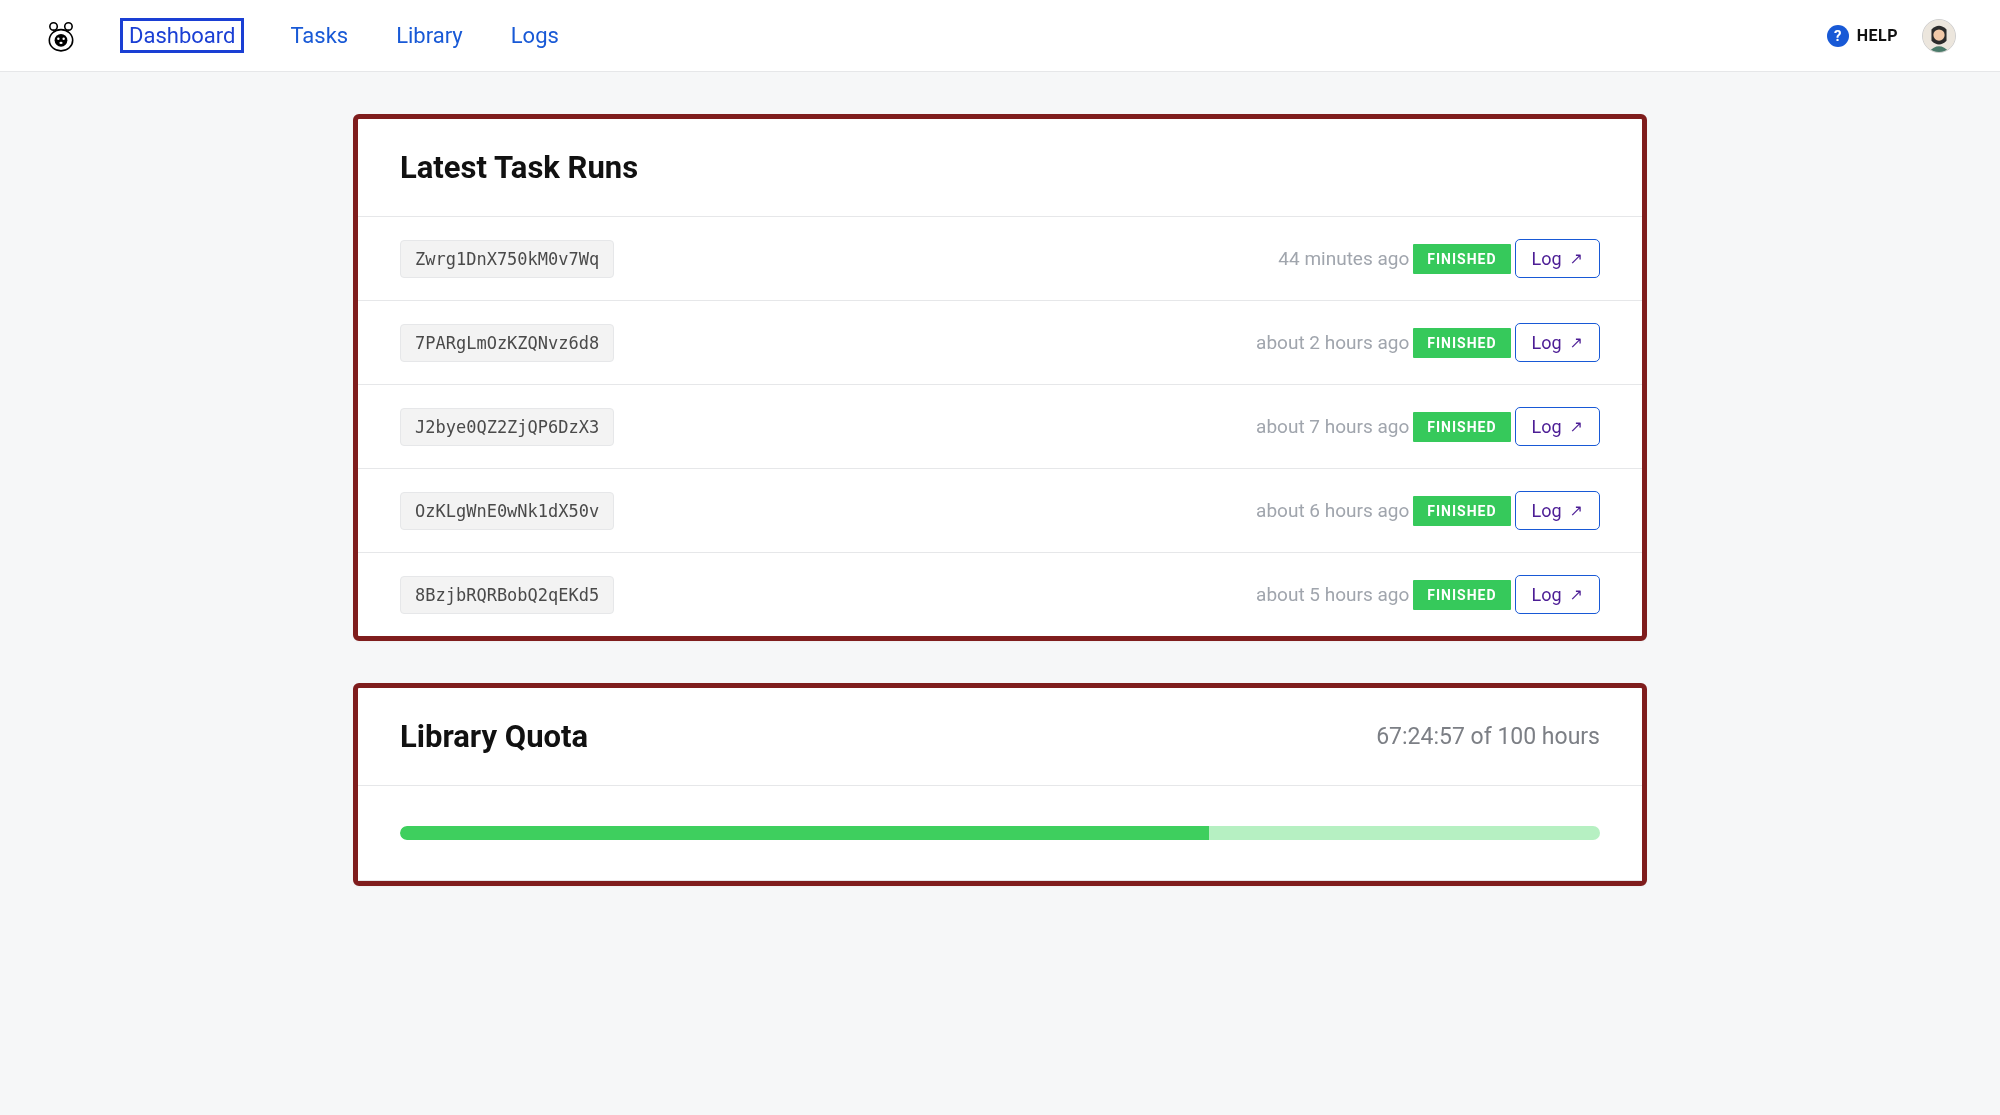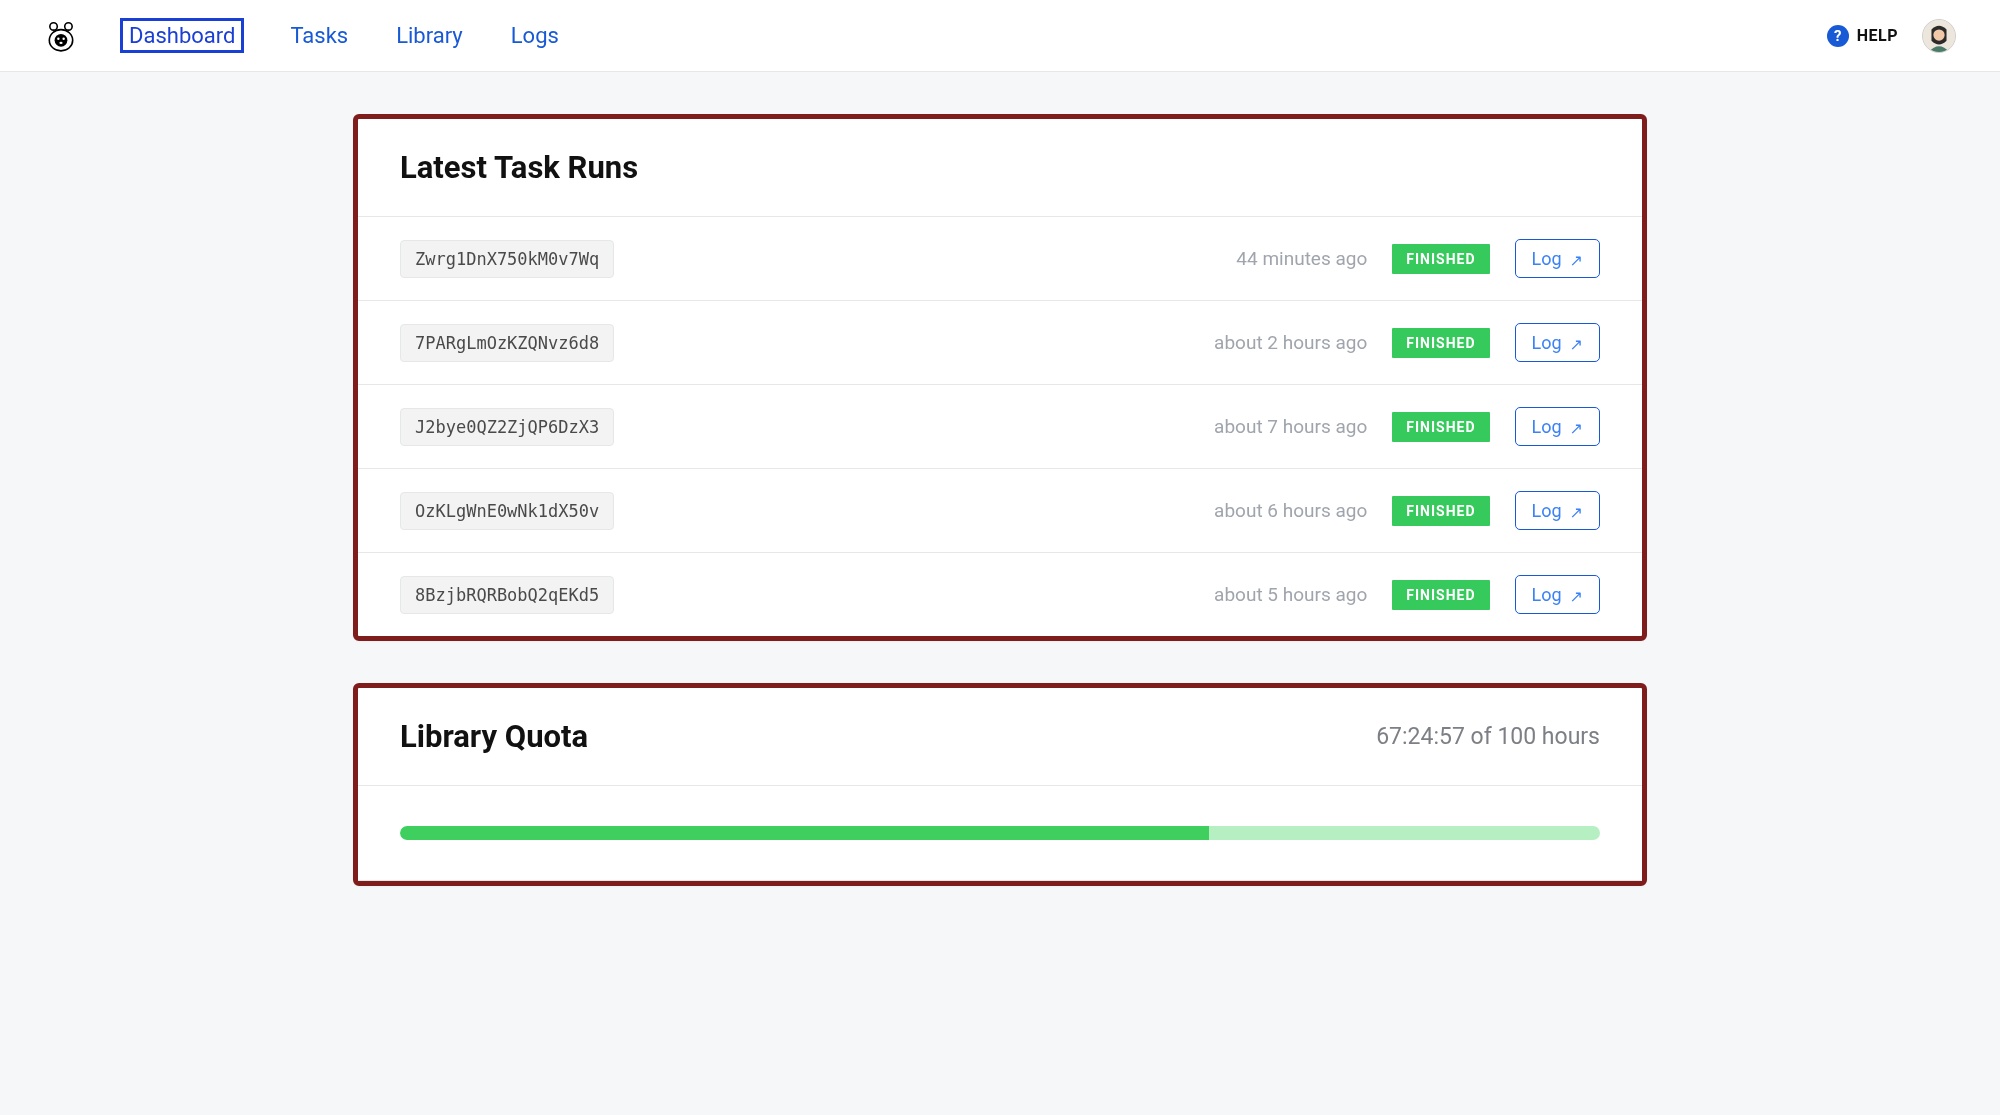--- a/index.html
+++ b/index.html
@@ -106,21 +106,21 @@
     font-size: 23px;
     color: #7c7f85;
   }
 
   
   .run-row {
     display: flex;
     align-items: center;
     padding: 22px 42px;
     border-bottom: 1px solid #e6e7e9;
-    gap: 25px;
+    gap: 4px;
   }
   .run-row:last-child { border-bottom: none; }
   .run-id {
     font-family: ui-monospace, SFMono-Regular, Menlo, Consolas, monospace;
     font-size: 17px;
     color: #4a4a4a;
     background: #f3f3f3;
     border: 1px solid #e6e7e9;
     border-radius: 4px;
     padding: 8px 14px;
@@ -137,26 +137,26 @@
     font-weight: 700;
     letter-spacing: 1px;
     color: #ffffff;
     background: #36c95b;
     border-radius: 1px;
     padding: 7px 14px;
     white-space: nowrap;
   }
   .log-btn {
     font-size: 18px;
-    color: #3b82f6;
+    color: #4c1d95;
     border: 1.5px solid #1859d6;
     border-radius: 5px;
     padding: 8px 16px;
     display: flex;
-    align-items: flex-end;
+    align-items: center;
     gap: 8px;
     cursor: pointer;
     background: #fff;
   }
   .log-btn .arrow {
     font-size: 16px;
     line-height: 1;
   }
 
   

